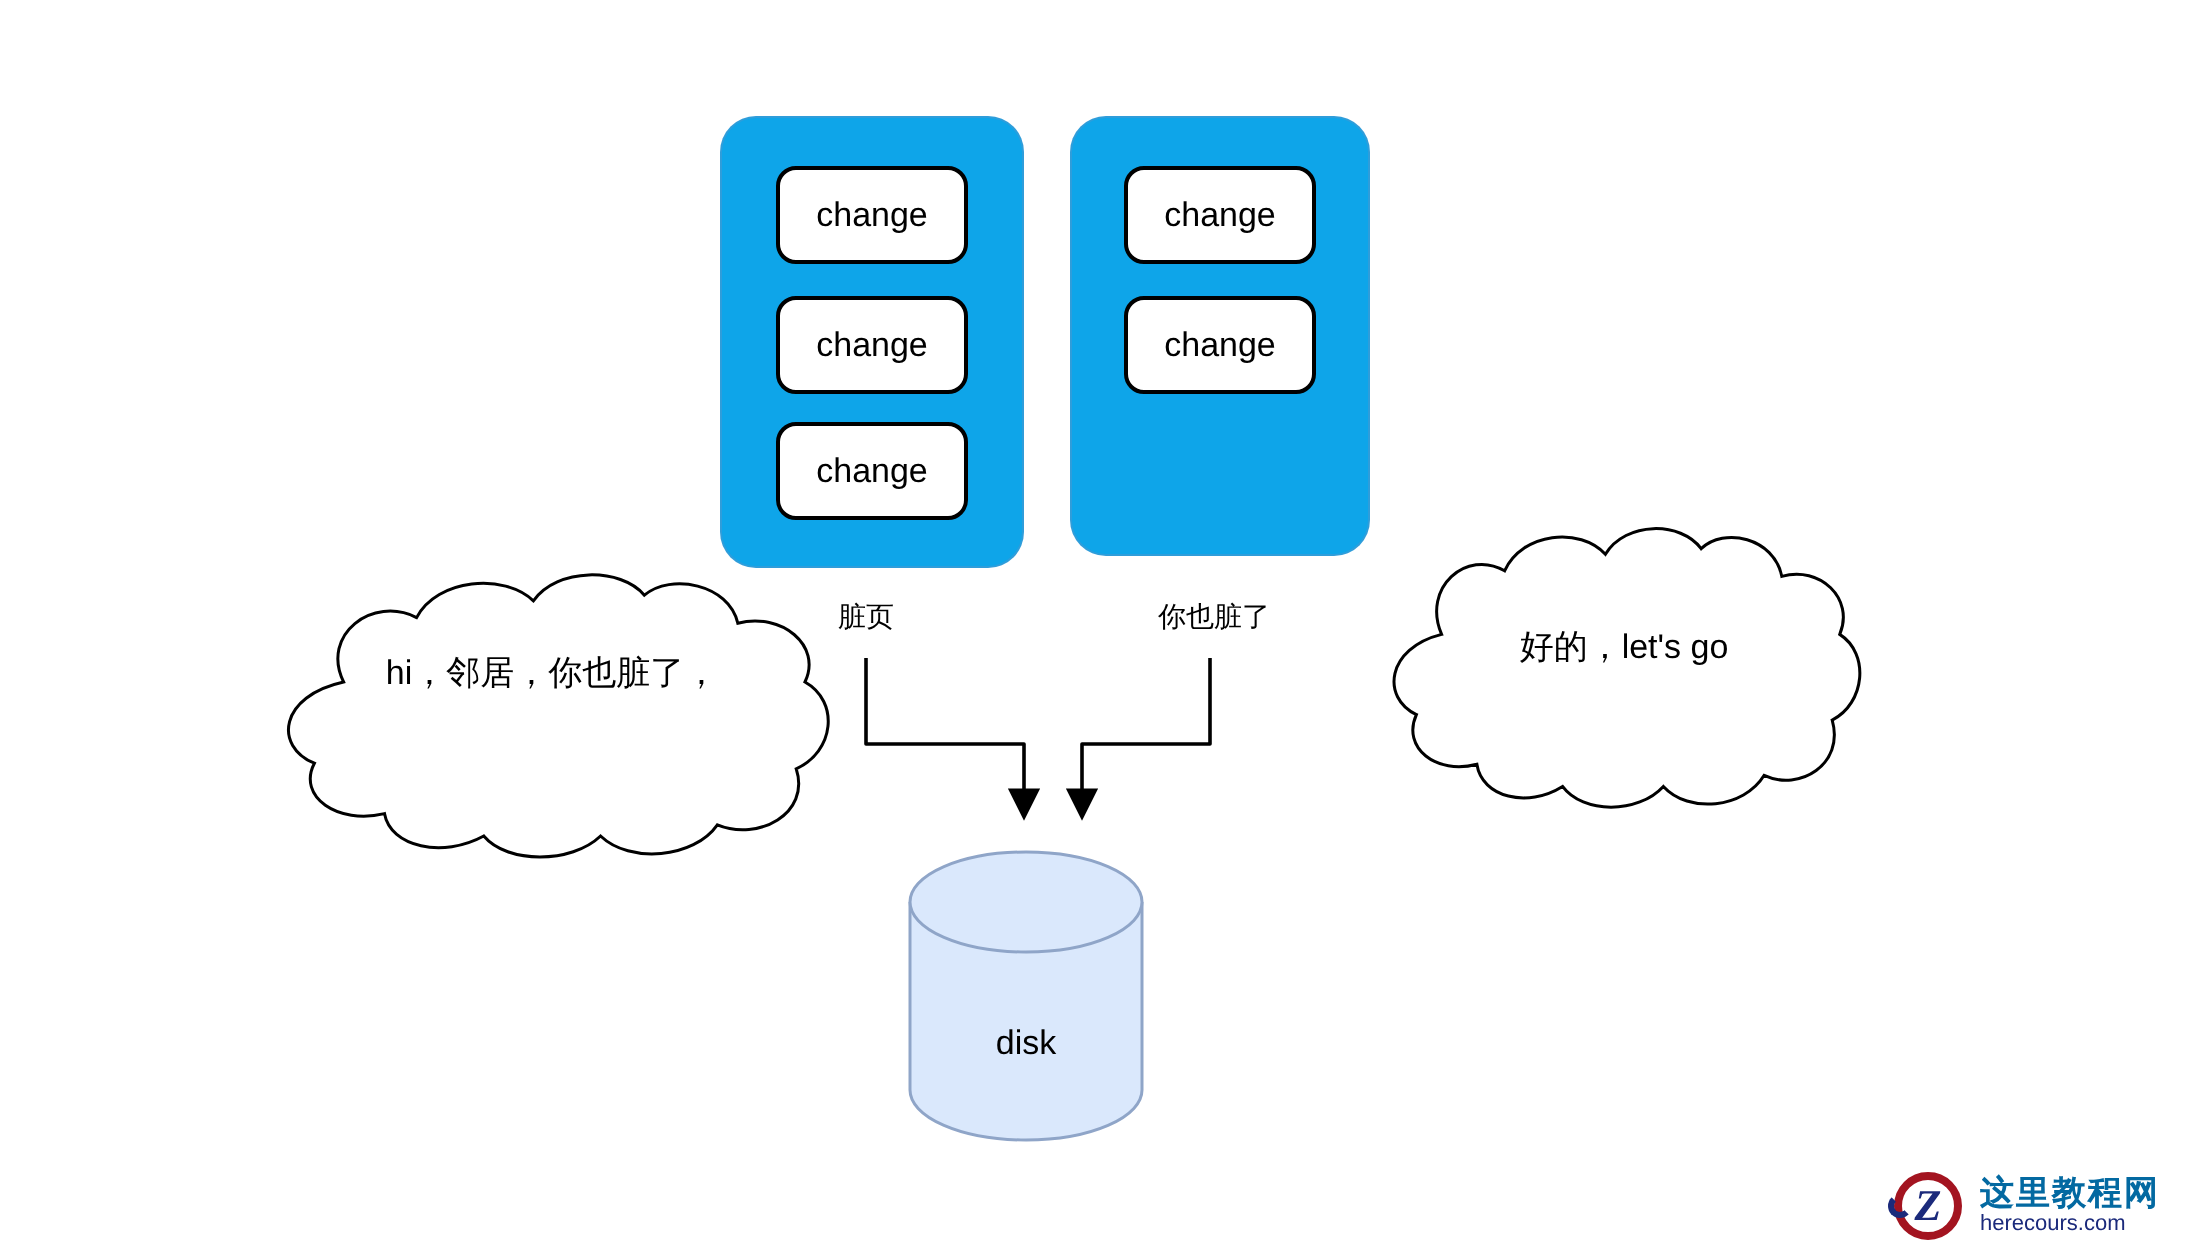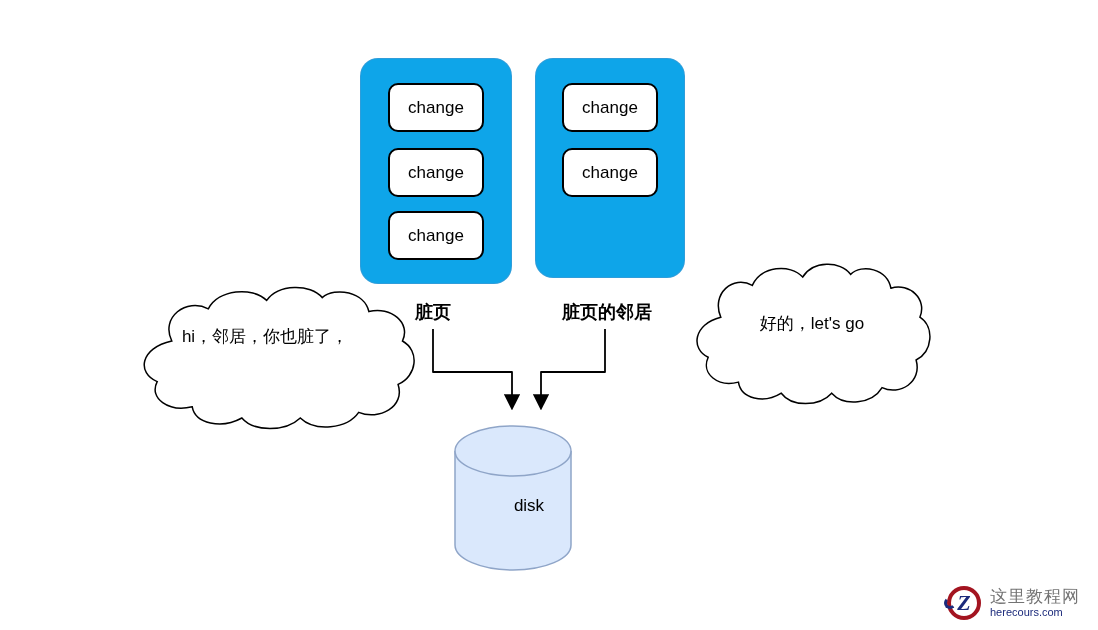--- a/index.html
+++ b/index.html
@@ -41,47 +41,45 @@
     justify-content: center;
     font-size: 17px;
     box-sizing: border-box;
   }
   .cb-0 { top: 24px; }
   .cb-1 { top: 89px; }
   .cb-2 { top: 152px; }
   .diagram-label {
     position: absolute;
     z-index: 3;
-    font-size: 18px;
+    font-size: 14px;
     text-align: center;
     transform: translateX(-50%);
     white-space: nowrap;
-    font-weight: bold;
   }
   .label-dirty { left: 433px; top: 300px; }
   .label-neighbor { left: 607px; top: 300px; }
   .cloud-text {
     position: absolute;
     z-index: 3;
     font-size: 17px;
     text-align: center;
     transform: translateX(-50%);
     white-space: nowrap;
     line-height: 28px;
   }
-  .cloud-text-left { left: 265px; top: 323px; }
+  .cloud-text-left { left: 276px; top: 323px; }
   .cloud-text-right { left: 812px; top: 310px; }
   .disk-label {
     position: absolute;
     z-index: 3;
     left: 513px;
-    top: 496px;
-    transform: translateX(-50%);
-    font-size: 17px;
-    margin-left: 16px;
+    top: 512px;
+    transform: translateX(-50%);
+    font-size: 17px;
   }
   .watermark {
     position: absolute;
     z-index: 4;
     left: 944px;
     top: 583px;
     display: flex;
     align-items: center;
     gap: 6px;
   }
@@ -118,22 +116,22 @@
     align-items: center;
     justify-content: center;
     font-family: "Liberation Serif", "DejaVu Serif", serif;
     font-weight: bold;
     font-style: italic;
     font-size: 22px;
     color: #1b2a7b;
   }
   .wm-texts { display: flex; flex-direction: column; line-height: 1.15; }
   .wm-name {
-    color: #737373;
-    font-weight: normal;
+    color: #0369a1;
+    font-weight: bold;
     font-size: 17px;
     letter-spacing: 1px;
     white-space: nowrap;
   }
   .wm-url {
     color: #1b2a7b;
     font-weight: normal;
     font-size: 11px;
     white-space: nowrap;
   }
@@ -197,21 +195,21 @@
     <div class="change-box cb-1">change</div>
     <div class="change-box cb-2">change</div>
   </div>
 
   <div class="page-container container-neighbor">
     <div class="change-box cb-0">change</div>
     <div class="change-box cb-1">change</div>
   </div>
 
   <div class="diagram-label label-dirty">脏页</div>
-  <div class="diagram-label label-neighbor">脏页的邻居</div>
+  <div class="diagram-label label-neighbor">你也脏了</div>
 
   <div class="cloud-text cloud-text-left">
     <div>hi，邻居，你也脏了，</div>
   </div>
   <div class="cloud-text cloud-text-right">好的，let's go</div>
 
   <div class="disk-label">disk</div>
 
   <div class="watermark">
     <div class="wm-emblem">

